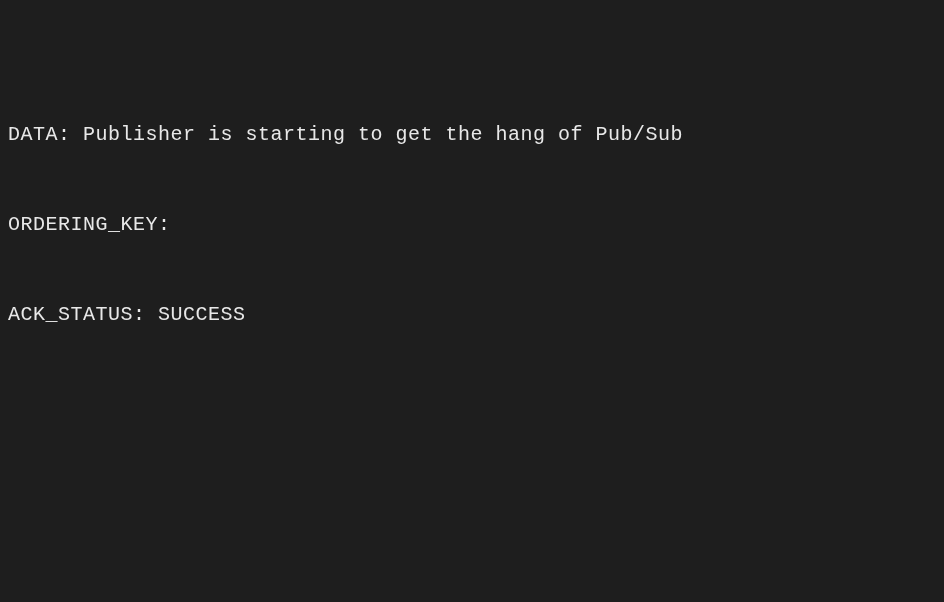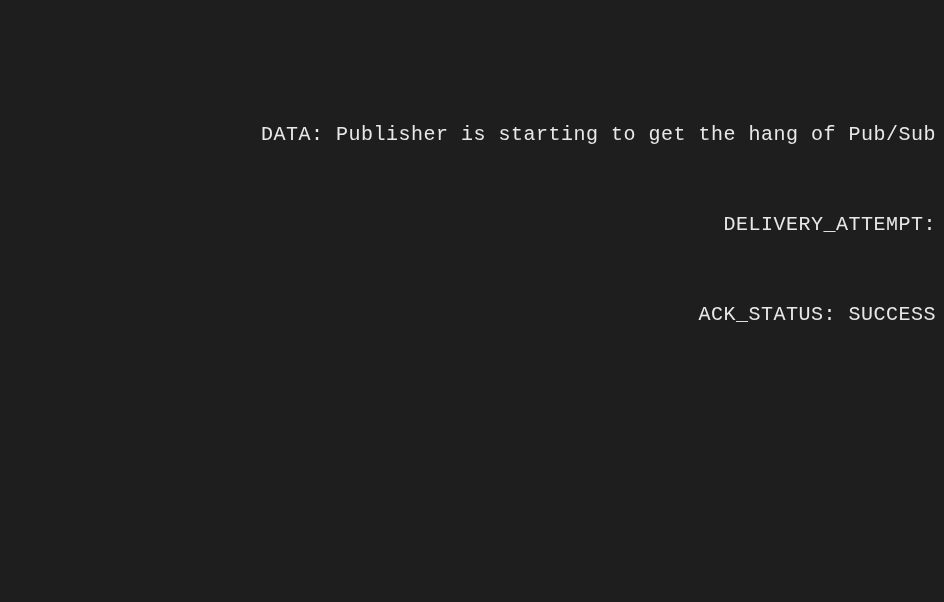--- a/index.html
+++ b/index.html
@@ -20,27 +20,26 @@
     letter-spacing: 0.5px;
   }
   .msg-block {
     margin-bottom: 30px;
   }
   .msg-block:last-child {
     margin-bottom: 0;
   }
   .line {
     display: block;
-    text-align: right;
   }
 </style>
 </head>
 <body>
 
 <div class="terminal">
   <div class="msg-block">
     <span class="line"><span>DATA: </span><span>Publisher is starting to get the hang of Pub/Sub</span></span>
-    <span class="line"><span>DELIVERY_ATTEMPT:</span><span></span></span>
+    <span class="line"><span>ORDERING_KEY:</span><span></span></span>
     <span class="line"><span>ACK_STATUS: </span><span>SUCCESS</span></span>
   </div>
   
   
 </div>
 
 </body></html>

